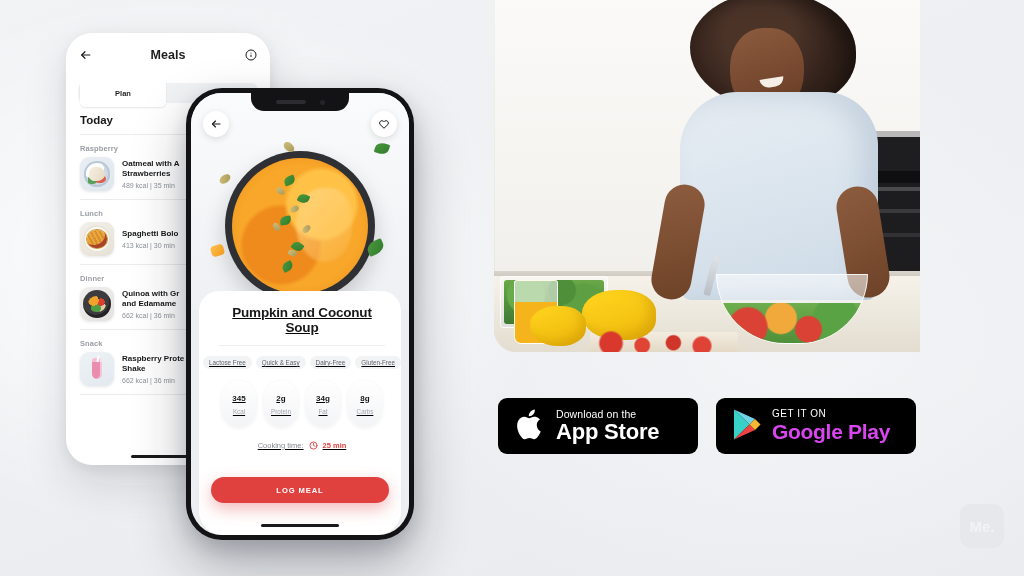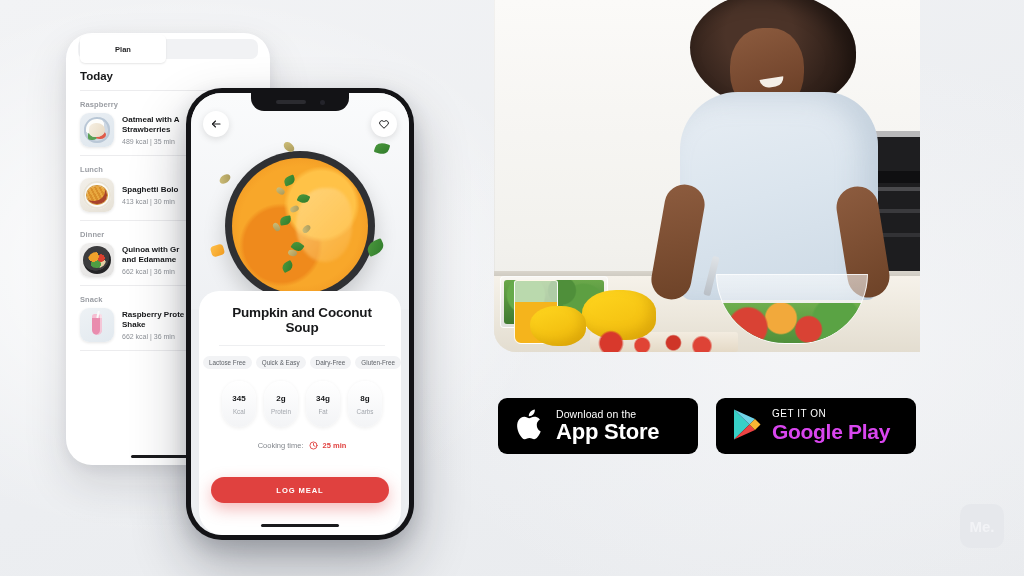--- a/index.html
+++ b/index.html
@@ -209,20 +209,21 @@
     box-shadow: 0 2px 7px rgba(0,0,0,.12); z-index: 7;
   }
   .pf-btn-back { left: 12px; }
   .pf-btn-fav { right: 12px; }
 
   
   .pf-card {
     position: absolute; left: 8px; right: 8px; top: 198px; bottom: 0;
     background: #ffffff; border-radius: 20px 20px 24px 24px;
     padding: 14px 12px 0 16px;
+    text-decoration: underline;
   }
   .pf-recipe-title {
     text-align: center; font-size: 13.5px; font-weight: 700;
     color: #17181a; letter-spacing: -.2px;
   }
   .pf-card-div { height: 1px; background: #eeeff1; margin: 10px 4px 0 4px; }
   .pf-tags {
     display: flex; justify-content: center; gap: 4px;
     margin-top: 10px;
   }
@@ -422,20 +423,36 @@
     color: #f2f3f6; font-size: 15px; font-weight: 700;
   }
 </style>
 </head>
 <body>
 
 <div id="stage">
   <div class="bg-glow"></div>
 
   <div class="phone-back">
+    <div class="pb-header">
+      <span class="pb-back">
+        <svg class="ico" width="13" height="13" viewBox="0 0 24 24" fill="none" stroke="#17181a" stroke-width="2.2" stroke-linecap="round" stroke-linejoin="round">
+            <line x1="20" y1="12" x2="5" y2="12"></line>
+            <polyline points="11 18 5 12 11 6"></polyline>
+          </svg>
+      </span>
+      <span class="pb-title">Meals</span>
+      <span class="pb-info">
+        <svg class="ico" width="12" height="12" viewBox="0 0 24 24" fill="none" stroke="#17181a" stroke-width="2">
+            <circle cx="12" cy="12" r="10"></circle>
+            <line x1="12" y1="16" x2="12" y2="11.5"></line>
+            <circle cx="12" cy="8" r="1.1" fill="#17181a" stroke="none"></circle>
+          </svg>
+      </span>
+    </div>
 
     <div class="pb-seg">
       <div class="pb-seg-pill">Plan</div>
     </div>
 
     <div class="pb-today">Today</div>
     <div class="pb-divider"></div>
 
     <div class="pb-section-label">Raspberry</div>
     <div class="pb-row">

